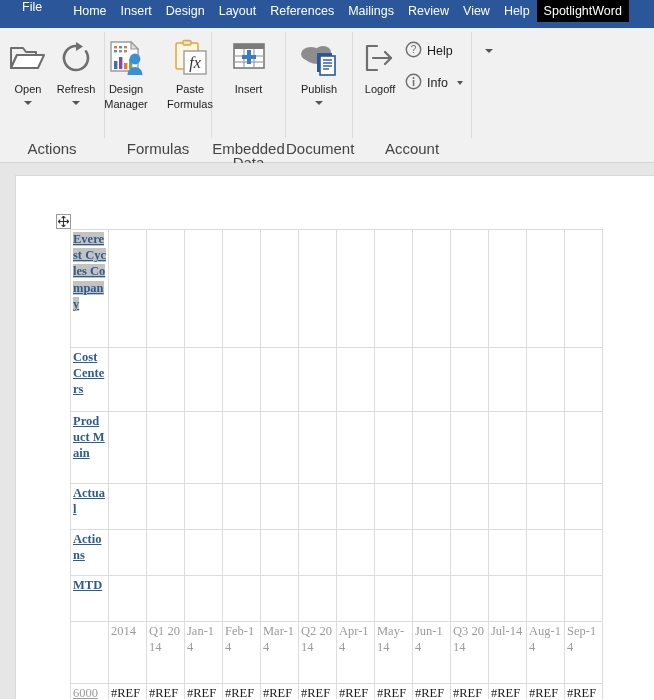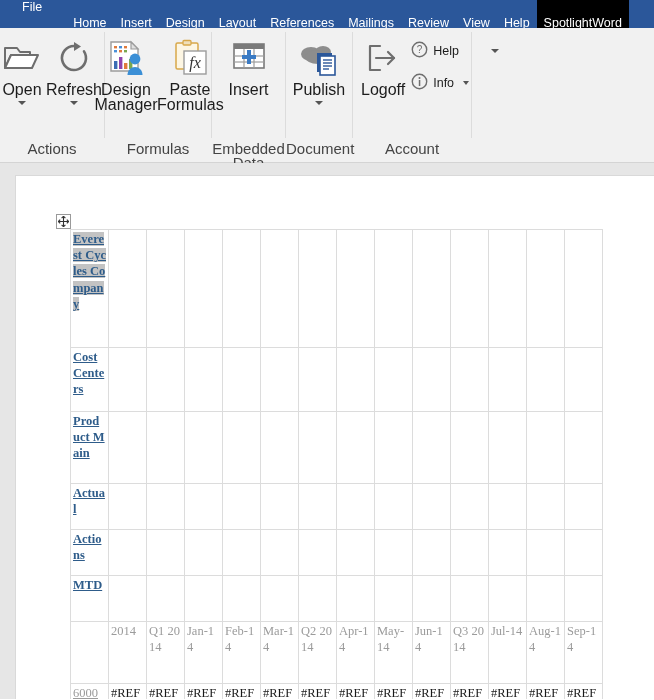--- a/index.html
+++ b/index.html
@@ -16,21 +16,21 @@
     height: 28px;
     background: #2b579a;
     display: flex;
     align-items: flex-start;
     overflow: hidden;
   }
   .tab {
     display: flex; align-items: center;
     color: #ffffff;
     font-size: 12.5px;
-    padding: 16px 7px;
+    padding: 4px 7px;
     white-space: nowrap;
     cursor: default;
   }
   .tab.file { padding: 0 14px 0 22px; }
   .tab.first-nav { margin-left: 10px; }
   .tab.active {
     background: #000000;
   }
 
   
@@ -82,21 +82,21 @@
     display: flex; flex-direction: column;
     align-items: center;
     padding: 4px 2px 0 2px;
     cursor: default;
   }
   .bigbtn .ico {
     height: 44px;
     display: flex; align-items: center; justify-content: center;
   }
   .bigbtn .lbl {
-    font-size: 16px;
+    font-size: 11px;
     color: #1c1c1c;
     text-align: center;
     line-height: 15px;
     margin-top: 2px;
     white-space: nowrap;
   }
   .bigbtn .lbl.two { white-space: normal; width: 66px; }
   .caret-down {
     width: 0; height: 0;
     border-left: 4px solid transparent;

